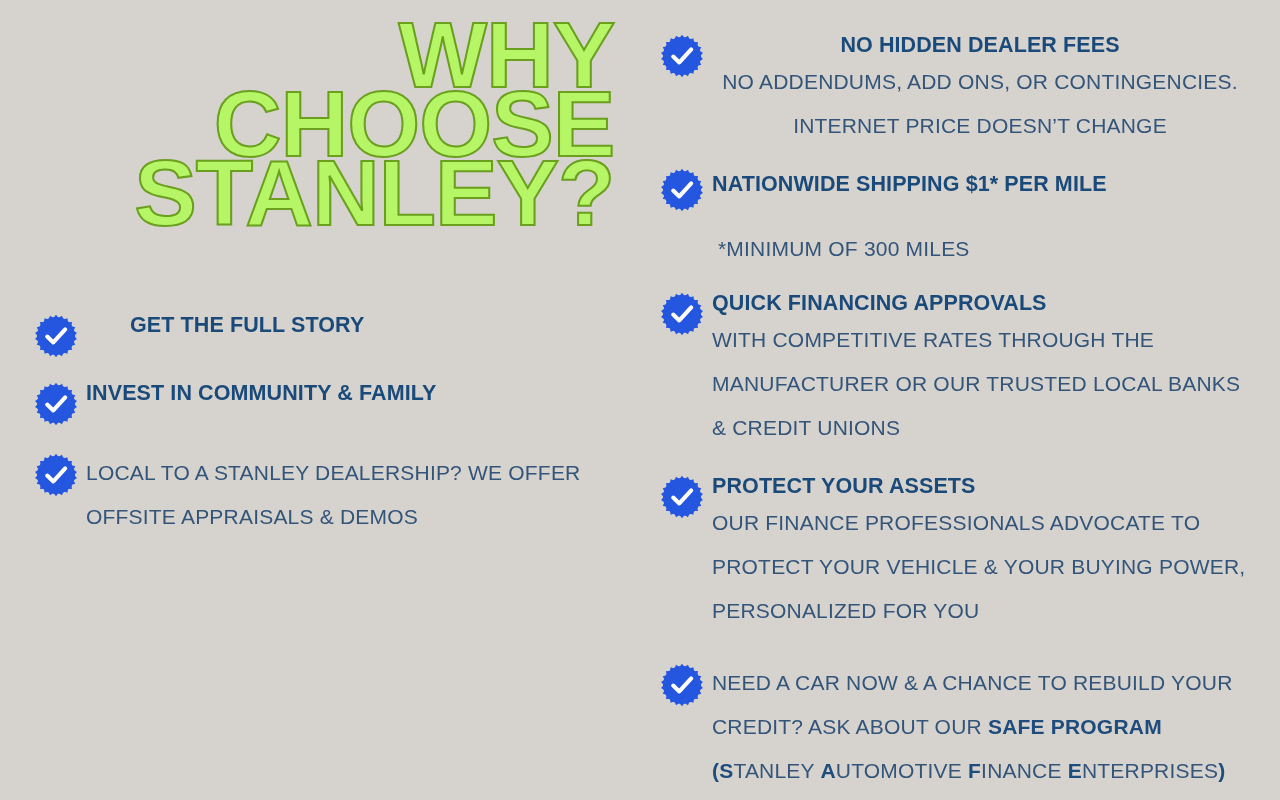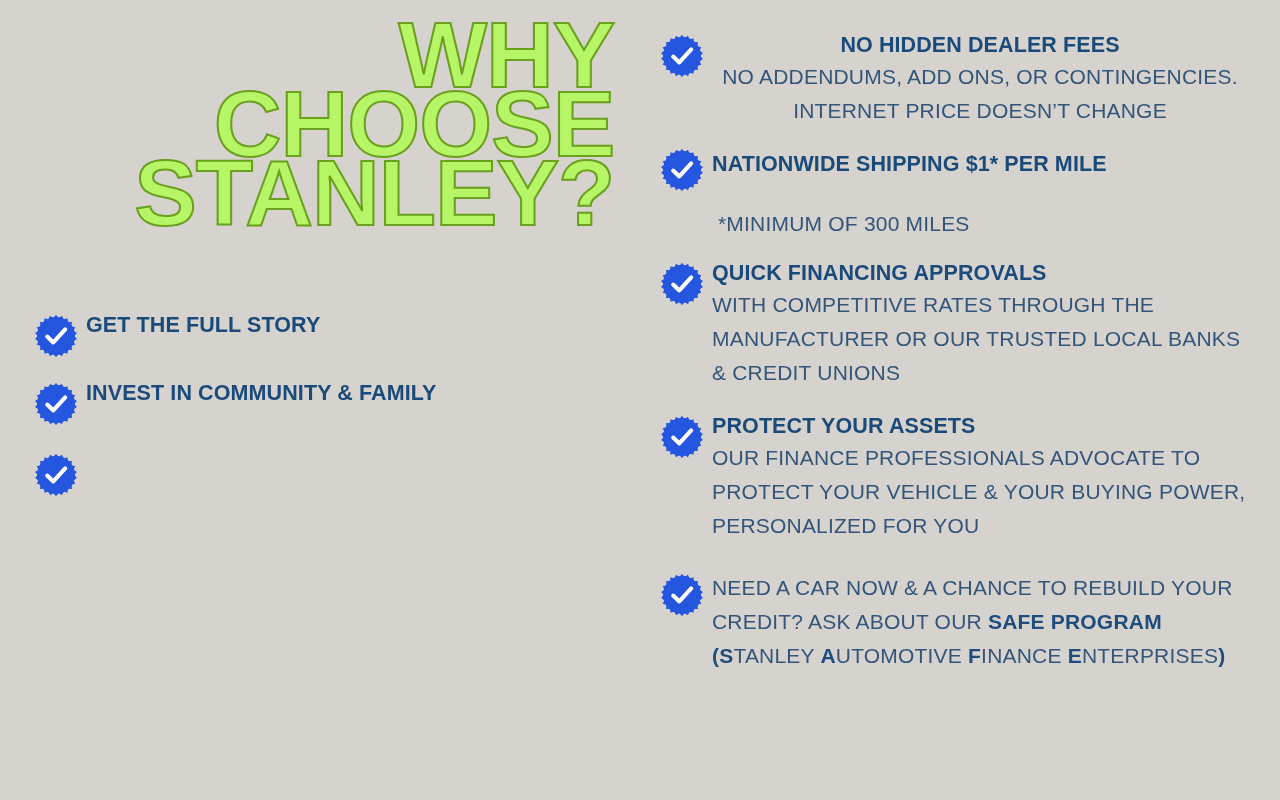--- a/index.html
+++ b/index.html
@@ -86,30 +86,30 @@
     line-height: 26px;
     text-transform: uppercase;
     margin: 0 0 2px 0;
   }
   .feature-title.two-line { line-height: 37px; }
 
   .feature-desc {
     font-size: 21px;
     font-weight: 400;
     color: #33557a;
-    line-height: 34px;
+    line-height: 44px;
     letter-spacing: 0.2px;
     text-transform: uppercase;
     margin: 0;
   }
   .feature-desc.indent { text-indent: 6px; margin-top: 24px; }
   .feature-desc b { font-weight: 700; color: #1e4c7c; }
 
   
-  .col-left .feature:nth-child(1) { margin-top: 0; }
+  .col-left .feature:nth-child(1) { margin-top: 0; gap: 44px; }
   .col-left .feature:nth-child(2) { margin-top: 22px; }
   .col-left .feature:nth-child(3) { margin-top: 25px; }
 
   .col-right .feature:nth-child(1) { margin-top: 0; text-align: center; }
   .col-right .feature:nth-child(2) { margin-top: 18px; }
   .col-right .feature:nth-child(3) { margin-top: 19px; }
   .col-right .feature:nth-child(4) { margin-top: 23px; }
   .col-right .feature:nth-child(5) { margin-top: 28px; }
 </style>
 </head>
@@ -151,20 +151,21 @@
 
   <div class="feature">
     <span class="badge">
         <svg viewBox="0 0 44 44" xmlns="http://www.w3.org/2000/svg">
           <path d="M22.00 0.80 L24.59 3.99 L27.97 1.66 L29.56 5.44 L33.46 4.17 L33.92 8.25 L38.02 8.12 L37.31 12.16 L41.28 13.19 L39.46 16.87 L42.98 18.98 L40.20 22.00 L42.98 25.02 L39.46 27.13 L41.28 30.81 L37.31 31.84 L38.02 35.88 L33.92 35.75 L33.46 39.83 L29.56 38.56 L27.97 42.34 L24.59 40.01 L22.00 43.20 L19.41 40.01 L16.03 42.34 L14.44 38.56 L10.54 39.83 L10.08 35.75 L5.98 35.88 L6.69 31.84 L2.72 30.81 L4.54 27.13 L1.02 25.02 L3.80 22.00 L1.02 18.98 L4.54 16.87 L2.72 13.19 L6.69 12.16 L5.98 8.12 L10.08 8.25 L10.54 4.17 L14.44 5.44 L16.03 1.66 L19.41 3.99 Z" fill="#2456e0"></path>
           <circle cx="22" cy="22" r="19" fill="#2456e0"></circle>
           <path d="M13.2 22.6 L19.3 28.4 L31.2 15.4" fill="none" stroke="#ffffff" stroke-width="4.1" stroke-linecap="round" stroke-linejoin="round"></path>
         </svg>
       </span>
     <div class="feature-body">
+      <div class="feature-desc">LOCAL TO A STANLEY DEALERSHIP? WE OFFER OFFSITE APPRAISALS &amp; DEMOS</div>
     </div>
   </div>
 
 </div>
 
 <div class="col col-right">
 
   <div class="feature">
     <span class="badge">
         <svg viewBox="0 0 44 44" xmlns="http://www.w3.org/2000/svg">

